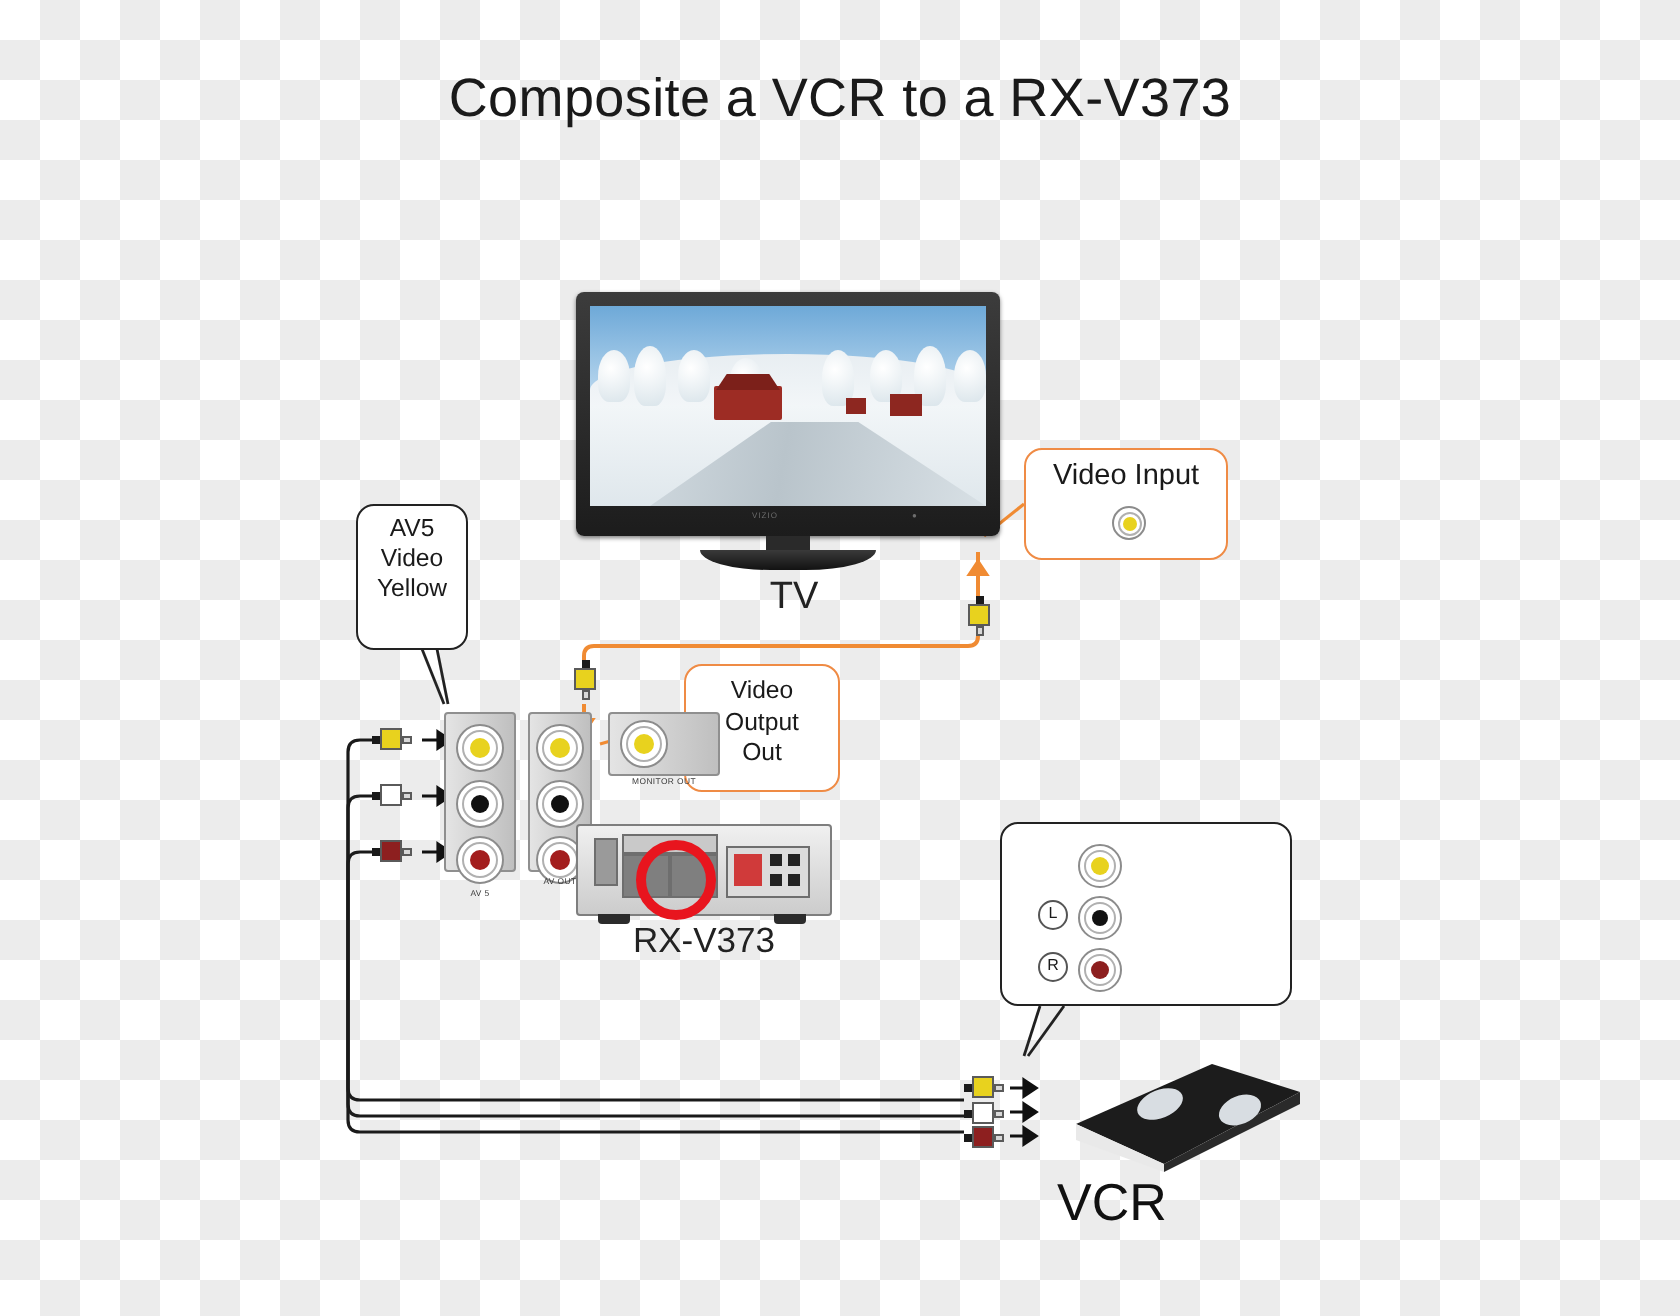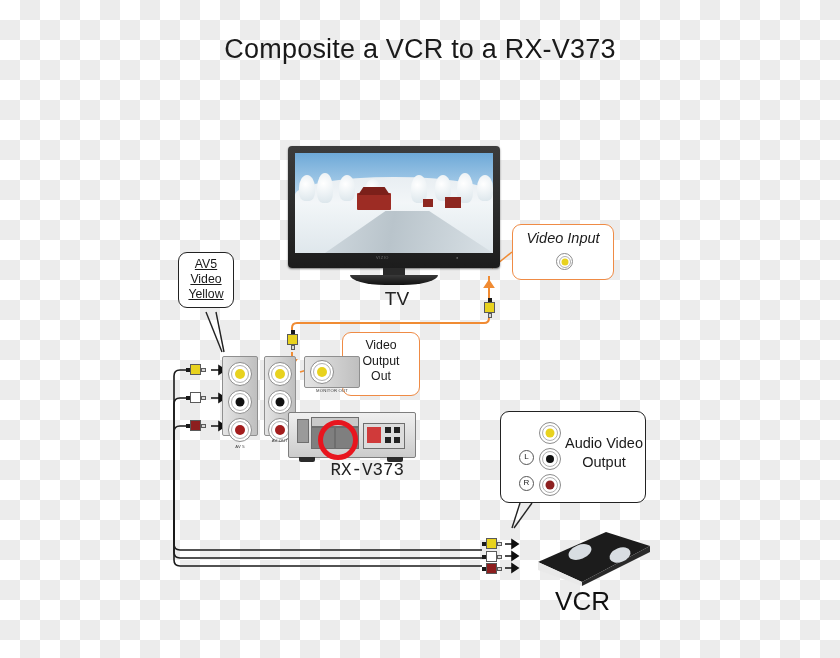--- a/index.html
+++ b/index.html
@@ -59,23 +59,23 @@
     background:#2a2a2a;}
   #tv-stand-base{position:absolute;left:62px;top:129px;width:88px;height:10px;
     background:linear-gradient(#3a3a3a,#121212);border-radius:0 0 40% 40%/0 0 100% 100%;}
   #tv-label{left:362px;top:288px;width:70px;text-align:center;font-size:19px;color:#222;}
   .tv-brand{position:absolute;top:109px;font-size:4px;color:#6d6d6d;letter-spacing:.5px;}
 
   
   .callout{position:absolute;background:#fff;border:1.6px solid #222;border-radius:9px;
     box-sizing:border-box;text-align:center;color:#1a1a1a;}
   .callout.orange{border-color:#ef8b45;}
-  #co-videoinput{left:512px;top:224px;width:102px;height:56px;font-style:italic;}
+  #co-videoinput{left:512px;top:224px;width:102px;height:56px;}
   #co-videoinput .txt{font-size:14.5px;margin-top:5px;}
-  #co-av5{left:178px;top:252px;width:56px;height:56px;text-decoration:underline;}
+  #co-av5{left:178px;top:252px;width:56px;height:73px;}
   #co-av5 .txt{font-size:12.3px;line-height:15px;padding-top:4px;}
   #co-vmo{left:342px;top:332px;width:78px;height:64px;}
   #co-vmo .txt{font-size:12.3px;line-height:15.5px;padding-top:5px;}
   #co-avout{left:500px;top:411px;width:146px;height:92px;}
   #co-avout .txt{position:absolute;left:62px;top:22px;width:82px;
     font-size:14.5px;line-height:19px;text-align:center;}
 
   
   .jack{position:absolute;border-radius:50%;background:#fff;
     border:1.2px solid #8c8c8c;box-sizing:border-box;}
@@ -95,24 +95,24 @@
     letter-spacing:.2px;}
 
   
   #recv{left:288px;top:412px;width:126px;height:44px;
     background:linear-gradient(#f0f0f0,#cccccc);border:1px solid #7e7e7e;border-radius:2px;}
   #recv .rpanel{position:absolute;background:#9a9a9a;border:1px solid #6e6e6e;}
   #recv .rfoot{position:absolute;bottom:-5px;width:16px;height:5px;background:#2b2b2b;
     border-radius:0 0 2px 2px;}
   #redcircle{left:318px;top:420px;width:30px;height:30px;border:5px solid #e8151e;
     border-radius:50%;}
-  #recv-label{left:300px;top:460px;width:104px;text-align:right;font-size:17.5px;color:#222;font-family:Liberation Mono, monospace;}
-
-  
-  #vcr-label{left:502px;top:586px;width:108px;text-align:right;font-size:26px;color:#111;}
+  #recv-label{left:300px;top:460px;width:104px;text-align:center;font-size:17.5px;color:#222;}
+
+  
+  #vcr-label{left:502px;top:586px;width:108px;text-align:center;font-size:26px;color:#111;}
   #vhs{left:528px;top:530px;width:124px;height:58px;}
 
   
   .plug{position:absolute;width:20px;height:11px;}
   .plug .body{position:absolute;left:4px;top:0;width:11px;height:11px;
     border:1px solid #5a5a5a;box-sizing:border-box;}
   .plug .tip{position:absolute;left:15px;top:3.5px;width:5px;height:4px;
     background:#d8d8d8;border:1px solid #5a5a5a;box-sizing:border-box;}
   .plug .tail{position:absolute;left:0;top:3.5px;width:5px;height:4px;background:#1a1a1a;}
   .plugv{position:absolute;width:11px;height:20px;}
@@ -225,24 +225,20 @@
   <div class="jack" style="left:38px;top:36px;width:22px;height:22px;">
     <div class="ring" style="width:16px;height:16px;"></div>
     <div class="hub" style="width:8px;height:8px;background:#111;"></div>
   </div>
   <div class="jack" style="left:38px;top:62px;width:22px;height:22px;">
     <div class="ring" style="width:16px;height:16px;"></div>
     <div class="hub" style="width:9px;height:9px;background:#8d1f1f;"></div>
   </div>
   <div class="abs" style="left:18px;top:38px;width:13px;height:13px;border:1px solid #555;border-radius:50%;font-size:8px;line-height:12px;text-align:center;">L</div>
   <div class="abs" style="left:18px;top:64px;width:13px;height:13px;border:1px solid #555;border-radius:50%;font-size:8px;line-height:12px;text-align:center;">R</div>
-  <div class="txt">
-    <div>Audio Video</div>
-    <div>Output</div>
-  </div>
 </div>
 
 <div class="abs" id="panel">
 
   <div class="col" style="left:36px;top:0;width:36px;height:80px;"></div>
   <div class="jack" style="left:42px;top:6px;width:24px;height:24px;">
     <div class="ring" style="width:18px;height:18px;"></div>
       <div class="hub" style="width:10px;height:10px;background:#e8d21e;"></div>
   </div>
   <div class="jack" style="left:42px;top:34px;width:24px;height:24px;">

